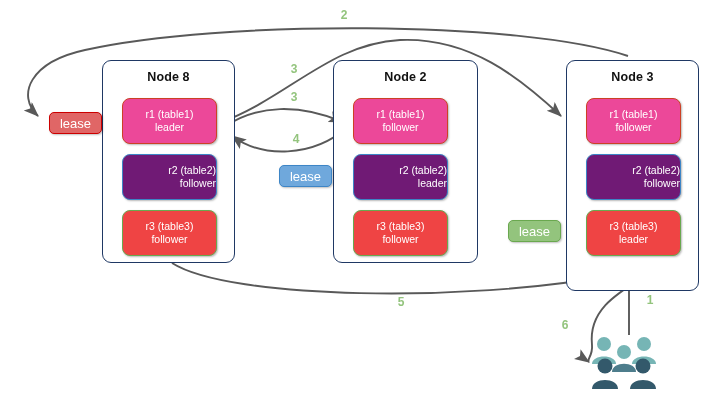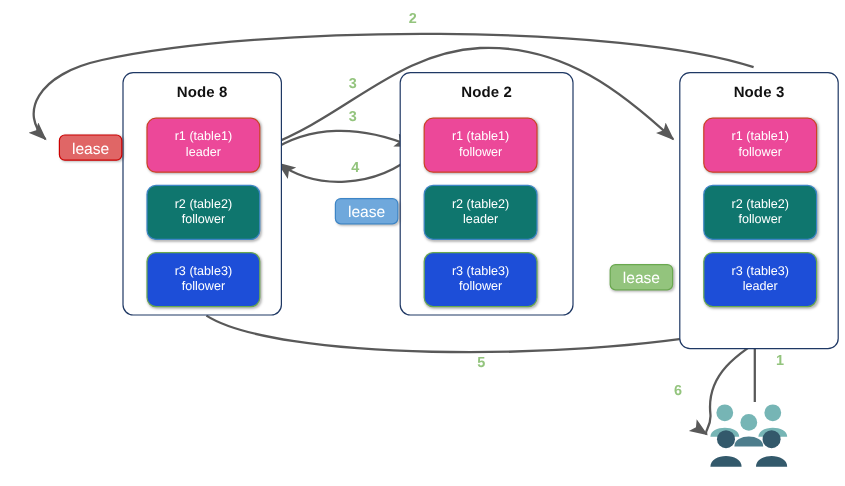--- a/index.html
+++ b/index.html
@@ -13,22 +13,22 @@
   .node-title{position:absolute;left:0;right:0;top:9px;text-align:center;
               font-size:12.5px;font-weight:bold;color:#111111;letter-spacing:.1px;}
 
   .replica{position:absolute;border-radius:8px;box-sizing:border-box;
            display:flex;flex-direction:column;align-items:center;
            justify-content:center;color:#ffffff;font-size:10.5px;
            line-height:13px;text-align:center;
            box-shadow:1px 1px 2px rgba(0,0,0,.28);}
   .replica span{display:block;}
   .r-red{background:#ec4899;border:1.4px solid #cc4125;}
-  .r-blue{background:#0f766e;border:1.4px solid #3d85c6;}
-  .r-green{background:#1d4ed8;border:1.4px solid #6aa84f;}
+  .r-blue{background:#701a75;border:1.4px solid #3d85c6;align-items:flex-end;}
+  .r-green{background:#ef4444;border:1.4px solid #6aa84f;}
 
   .lease{position:absolute;border-radius:5px;box-sizing:border-box;
          display:flex;align-items:center;justify-content:center;
          color:#ffffff;font-size:13px;
          box-shadow:1px 1px 2px rgba(0,0,0,.25);}
   .l-red{background:#e06666;border:1.4px solid #cc0000;}
   .l-blue{background:#6fa8dc;border:1.4px solid #3d85c6;}
   .l-green{background:#93c47d;border:1.4px solid #6aa84f;}
 
   .elabel{position:absolute;color:#93c47d;font-size:12px;font-weight:bold;

